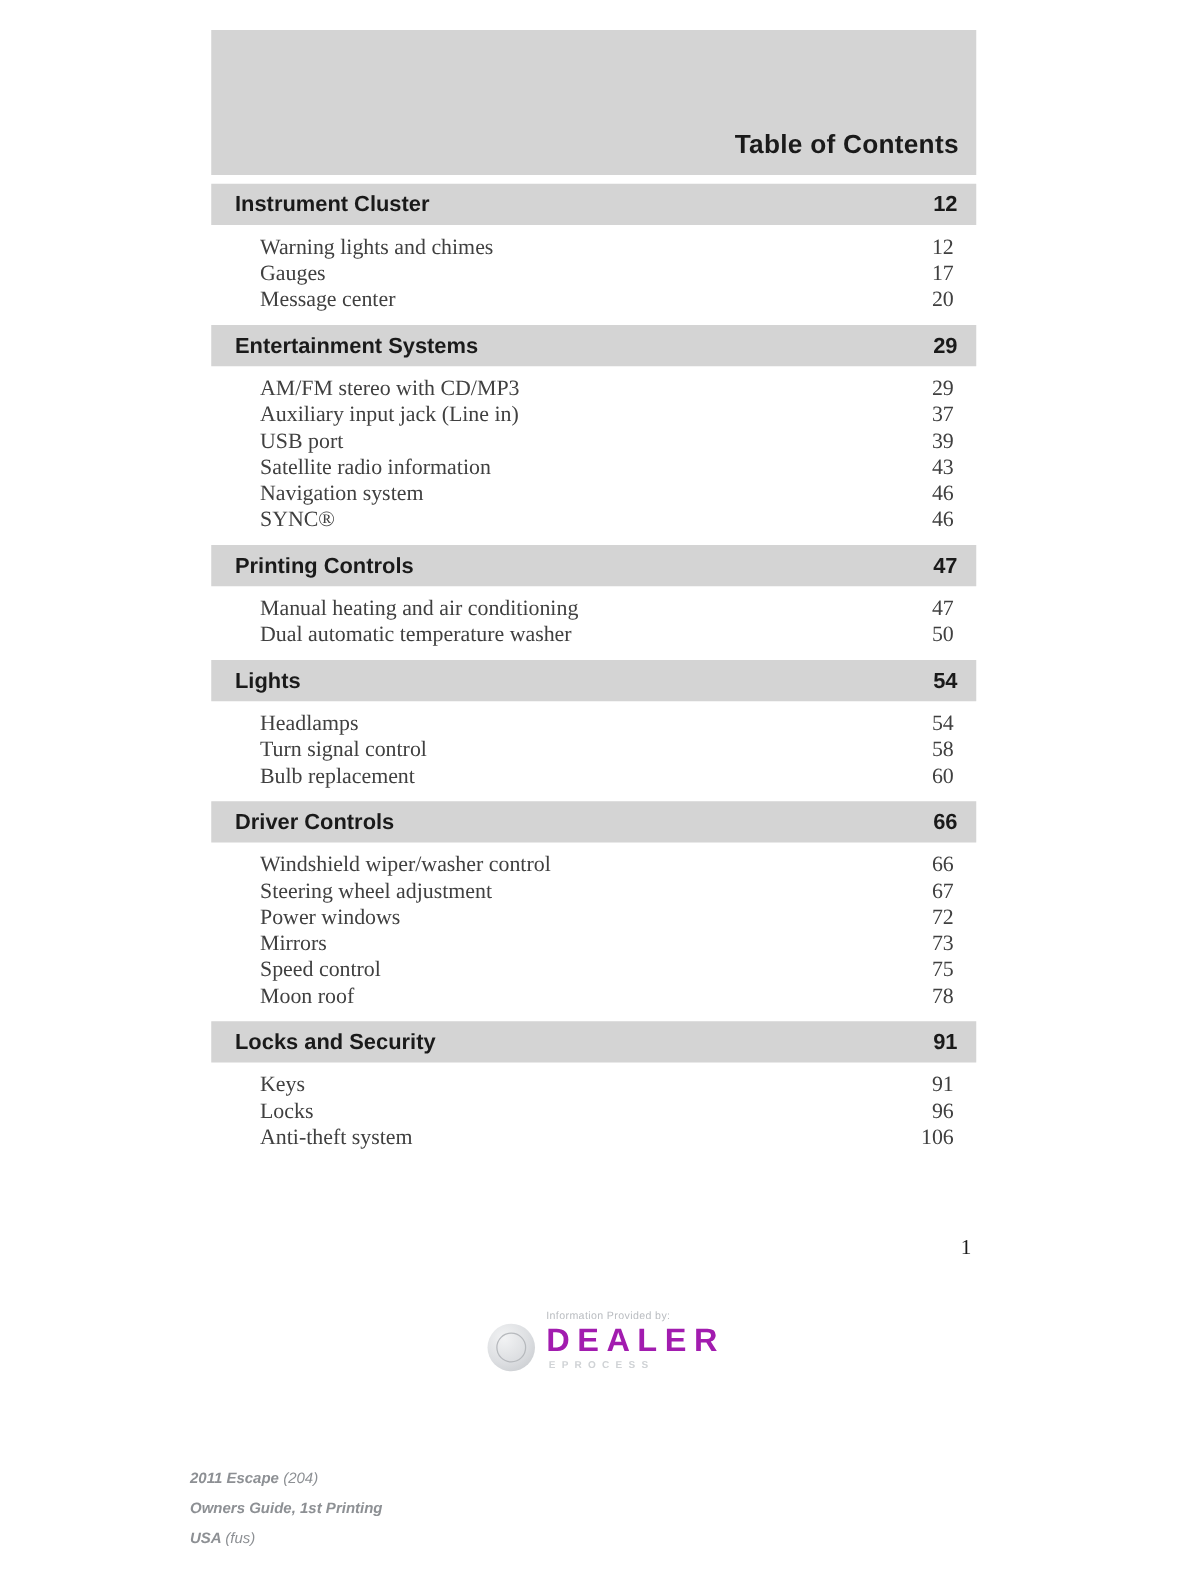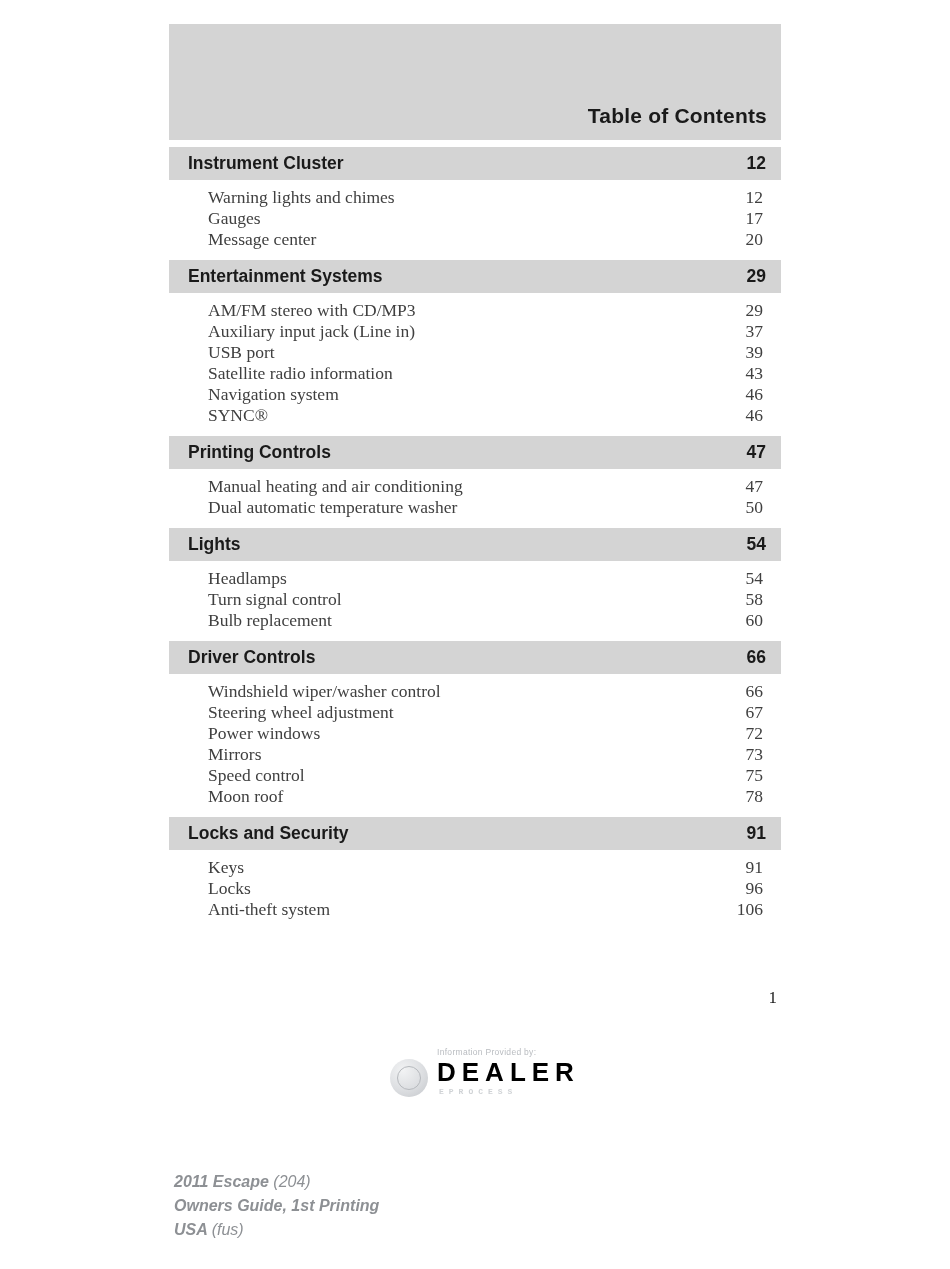--- a/index.html
+++ b/index.html
@@ -137,43 +137,43 @@
     box-sizing: border-box;
   }
   .wm-word {
     position: absolute;
     left: 52px;
     top: 10px;
     font-family: "Liberation Sans", sans-serif;
     font-size: 26px;
     font-weight: bold;
     letter-spacing: 6px;
-    color: #000000;
+    color: #a21caf;
   }
   .wm-sub {
     position: absolute;
     left: 54px;
     top: 40px;
-    font-family: Liberation Mono, monospace;
+    font-family: Liberation Sans, sans-serif;
     font-size: 8px;
     font-weight: bold;
     letter-spacing: 5px;
     color: #d0d3d6;
     text-align: center;
   }
 
   
   .footer {
     position: absolute;
-    left: 174px;
+    left: 152px;
     top: 1170px;
     font-family: "Liberation Sans", sans-serif;
     font-style: italic;
     font-weight: bold;
-    font-size: 16px;
+    font-size: 12px;
     line-height: 24px;
     color: #8d9094;
   }
   .footer .light {
     font-weight: normal;
   }
 </style>
 </head>
 <body>
 

